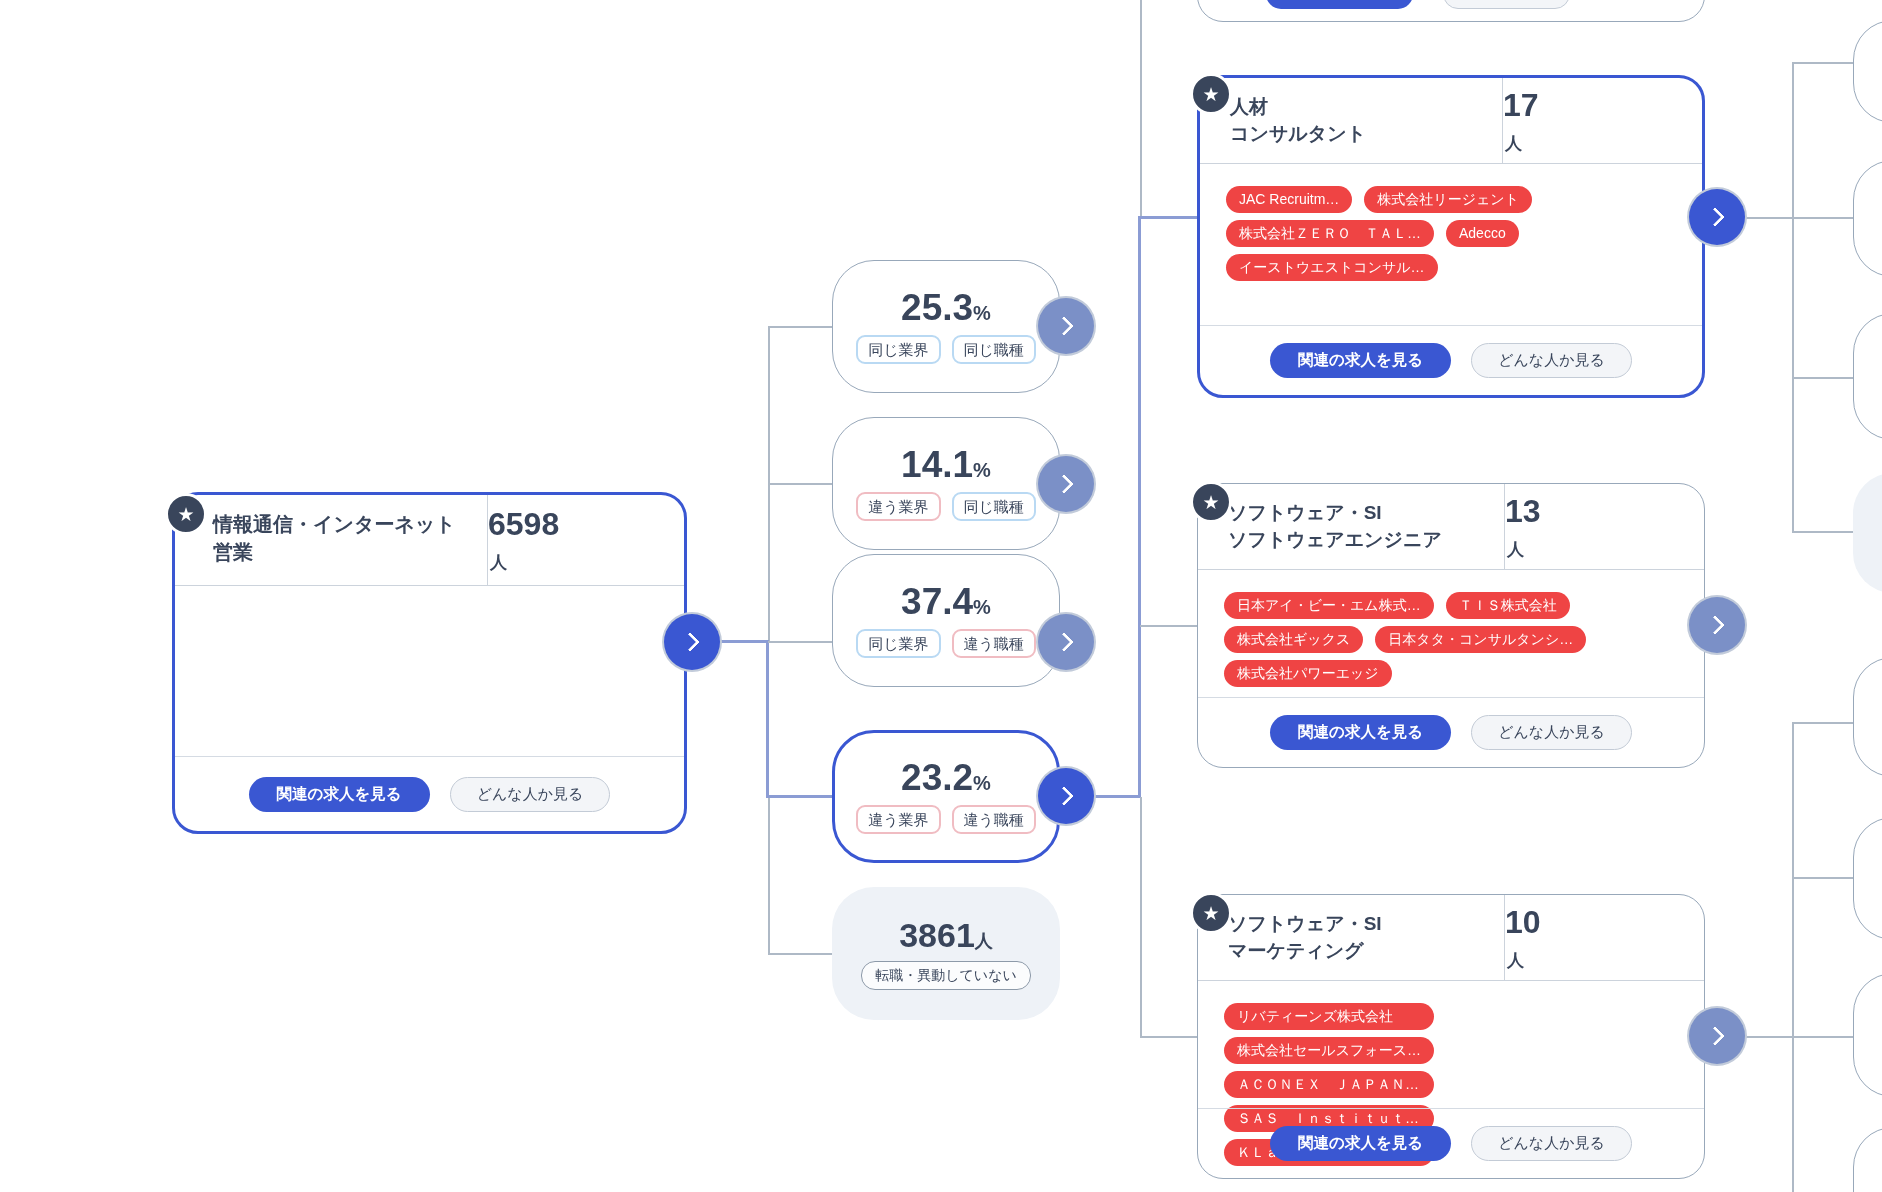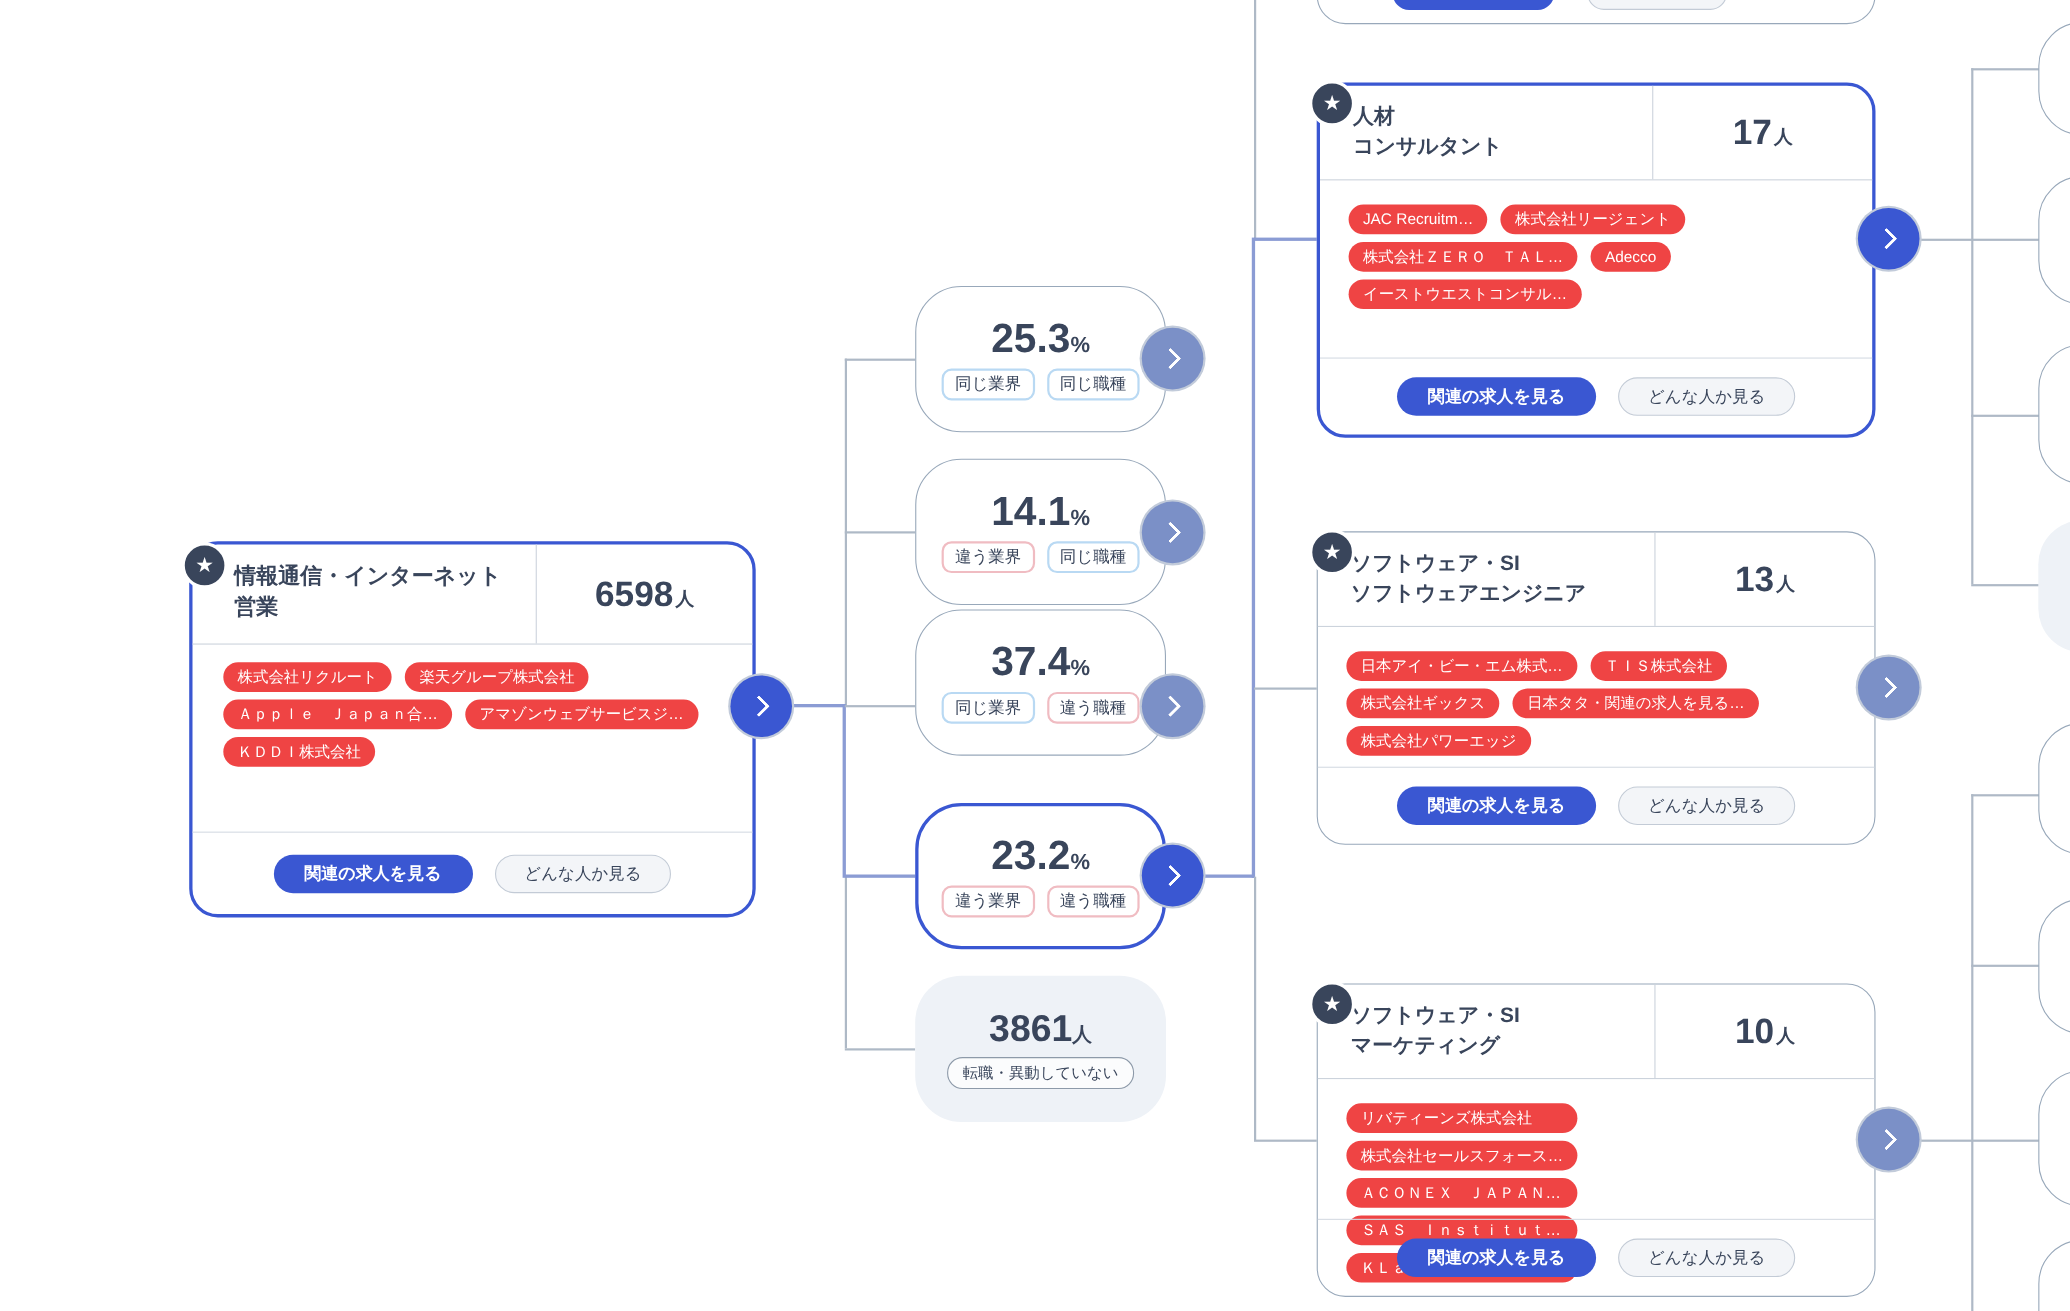--- a/index.html
+++ b/index.html
@@ -18,21 +18,21 @@
   .line.v.hl{width:3px;}
 
   
   .card{position:absolute;background:#fff;border:1.5px solid #98a8ba;border-radius:26px;z-index:2;box-sizing:border-box;}
   .card.selected{border:3px solid #3a57d2;}
   .card-header{display:flex;border-bottom:1px solid #ccd3dc;}
   .card-title{flex:1;padding:15px 0 0 38px;font-weight:bold;color:#39455b;}
   .card-title span{display:block;}
   .src .card-title{font-size:20px;line-height:28px;}
   .dst .card-title{font-size:19px;line-height:27px;padding-left:30px;}
-  .card-count{border-left:1px solid #ccd3dc;display:flex;align-items:center;justify-content:center;font-weight:bold;color:#39455b;}
+  .card-count{border-left:1px solid #ccd3dc;display:flex;align-items:flex-start;justify-content:center;font-weight:bold;color:#39455b;flex-direction:column;}
   .count-num{font-size:32px;}
   .count-unit{font-size:17px;margin-left:2px;margin-top:8px;}
   .card-tags{display:flex;flex-wrap:wrap;gap:7px 12px;align-content:flex-start;}
   .chip{background:#ef4444;color:#fff;font-size:14px;line-height:19px;padding:4px 13px;border-radius:14px;white-space:nowrap;}
   .card-footer{position:absolute;bottom:0;left:0;right:0;border-top:1px solid #d5dbe3;display:flex;align-items:center;justify-content:center;gap:20px;}
   .btn{border-radius:18px;height:35px;display:flex;align-items:center;justify-content:center;box-sizing:border-box;font-family:inherit;}
   .btn-primary{background:#3a57d2;color:#fff;border:none;font-size:15.5px;font-weight:bold;padding:0 28px;}
   .btn-secondary{background:#f3f5f8;color:#39455b;border:1.5px solid #c3cbd6;font-size:15px;padding:0 26px;}
 
   .star-badge{position:absolute;width:36px;height:36px;border-radius:50%;background:#39455b;border:3px solid #fff;
@@ -95,27 +95,20 @@
   <div class="card-header" style="height:90px;">
     <div class="card-title">
       <span>情報通信・インターネット</span>
       <span>営業</span>
     </div>
     <div class="card-count" style="width:196px;">
       <span class="count-num">6598</span>
       <span class="count-unit">人</span>
     </div>
   </div>
-  <div class="card-tags" style="padding:16px 24px 0 28px;">
-    <span class="chip">株式会社リクルート</span>
-    <span class="chip">楽天グループ株式会社</span>
-    <span class="chip">Ａｐｐｌｅ　Ｊａｐａｎ合…</span>
-    <span class="chip">アマゾンウェブサービスジ…</span>
-    <span class="chip">ＫＤＤＩ株式会社</span>
-  </div>
   <div class="card-footer" style="height:74px;">
     <button class="btn btn-primary">関連の求人を見る</button>
     <button class="btn btn-secondary">どんな人か見る</button>
   </div>
 </div>
 <div class="star-badge" style="left:165px;top:493px;">
   <span>★</span>
 </div>
 <div class="chev-btn" style="left:664px;top:614px;">
   <span class="chev-mark"></span>
@@ -225,21 +218,21 @@
     </div>
     <div class="card-count" style="width:199px;">
       <span class="count-num">13</span>
       <span class="count-unit">人</span>
     </div>
   </div>
   <div class="card-tags" style="padding:22px 24px 0 26px;">
     <span class="chip">日本アイ・ビー・エム株式…</span>
     <span class="chip">ＴＩＳ株式会社</span>
     <span class="chip">株式会社ギックス</span>
-    <span class="chip">日本タタ・関連の求人を見る…</span>
+    <span class="chip">日本タタ・コンサルタンシ…</span>
     <span class="chip">株式会社パワーエッジ</span>
   </div>
   <div class="card-footer" style="height:69px;">
     <button class="btn btn-primary">関連の求人を見る</button>
     <button class="btn btn-secondary">どんな人か見る</button>
   </div>
 </div>
 <div class="star-badge" style="left:1190px;top:481px;">
   <span>★</span>
 </div>

